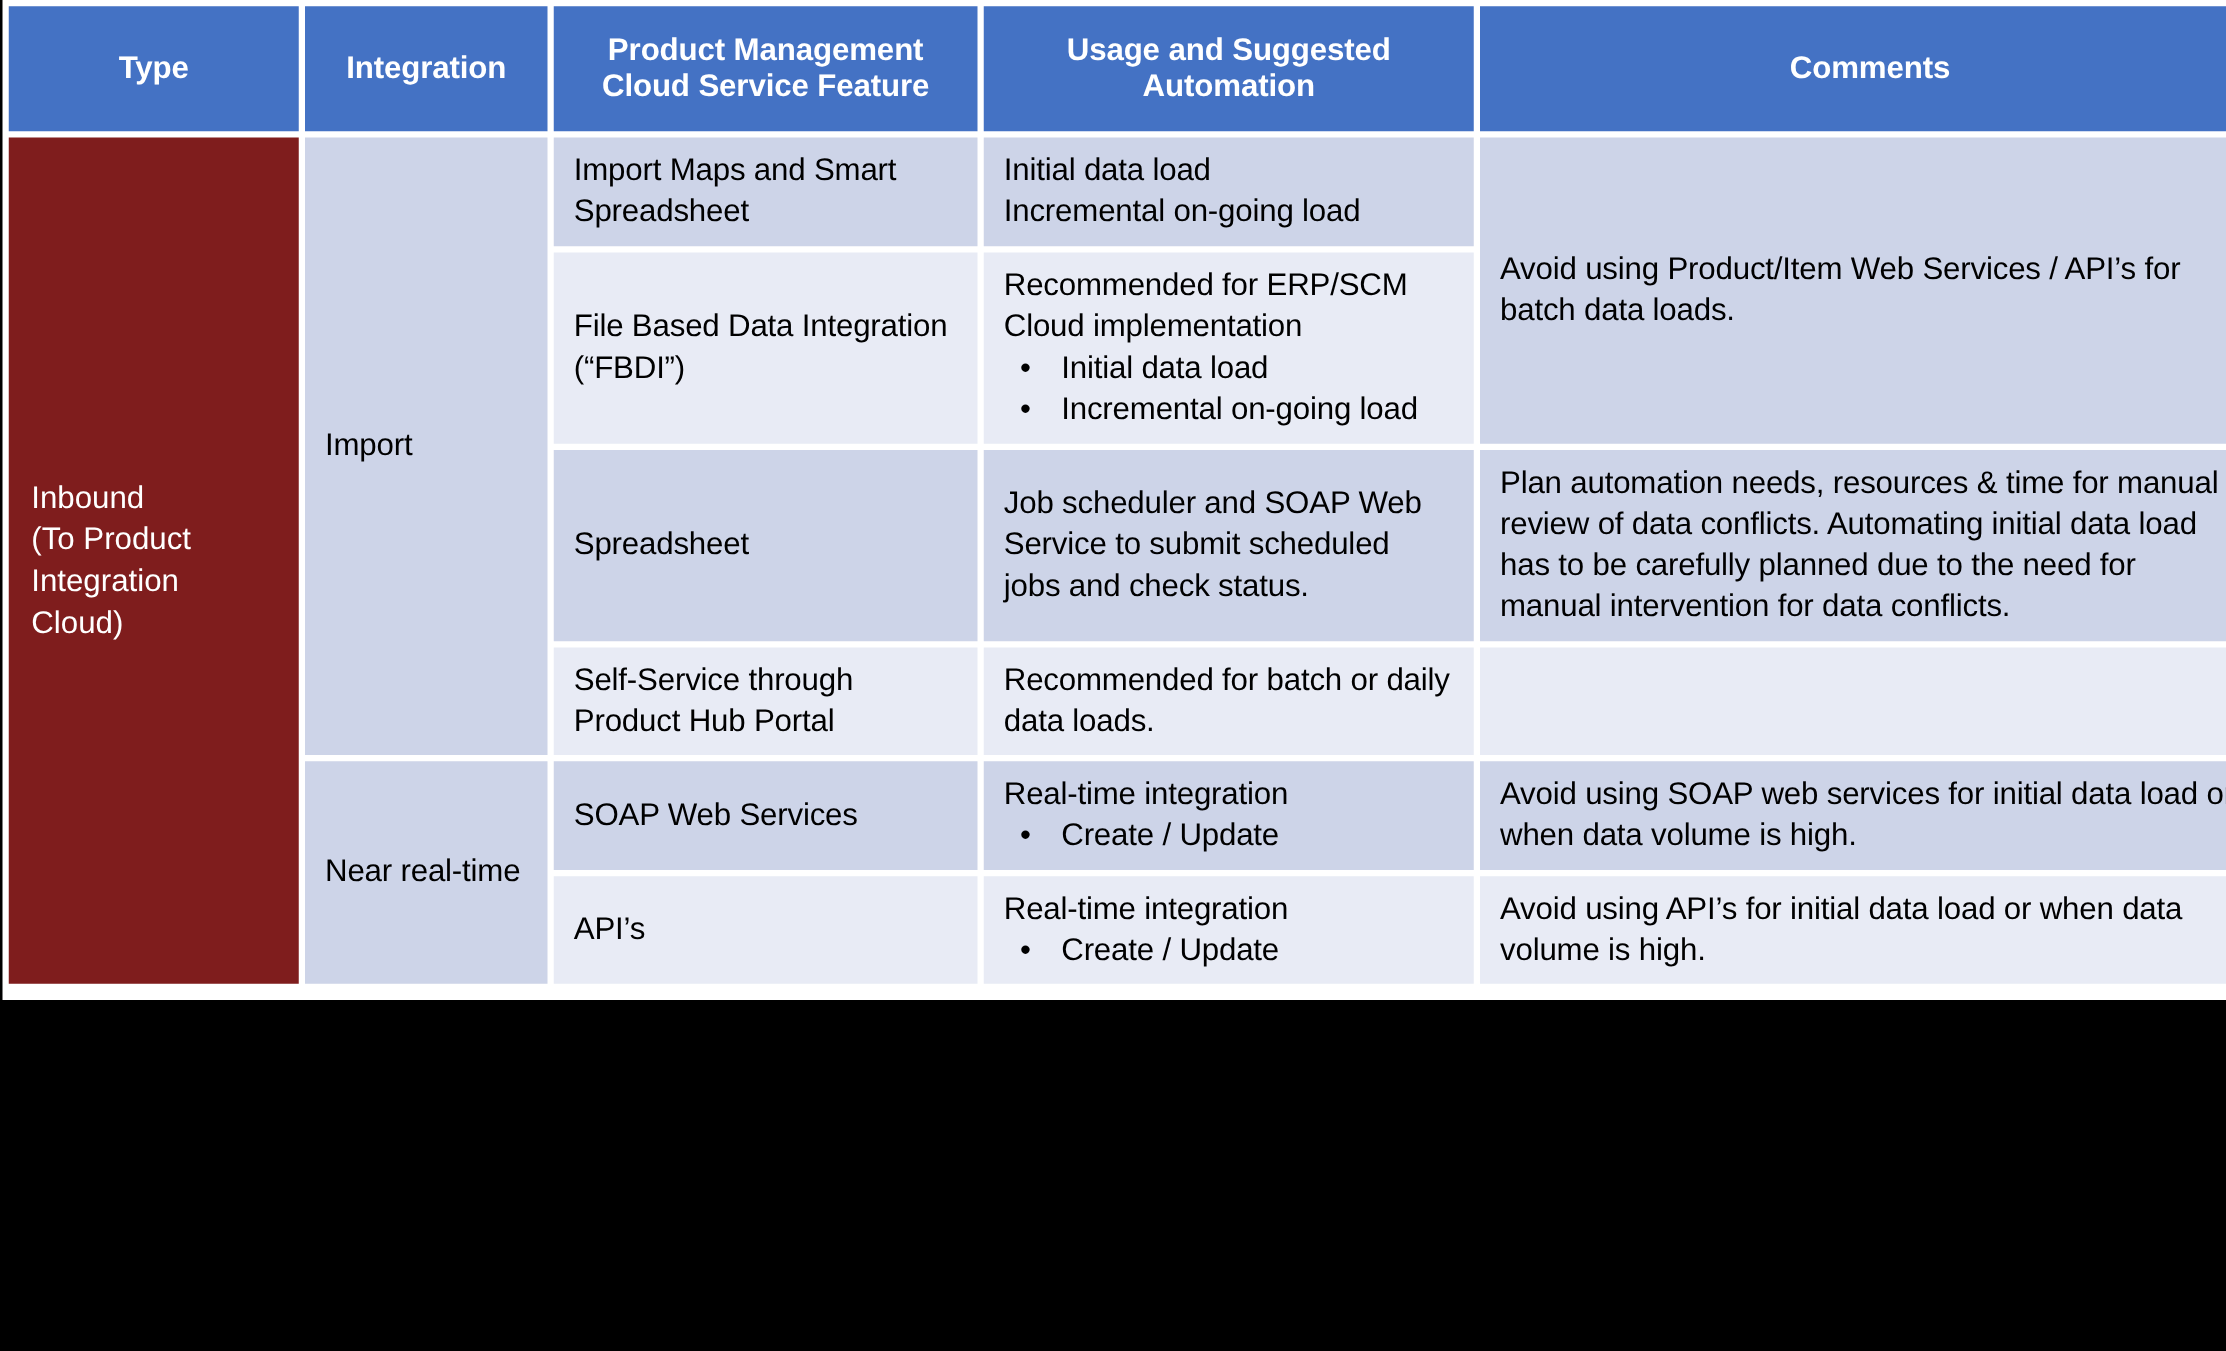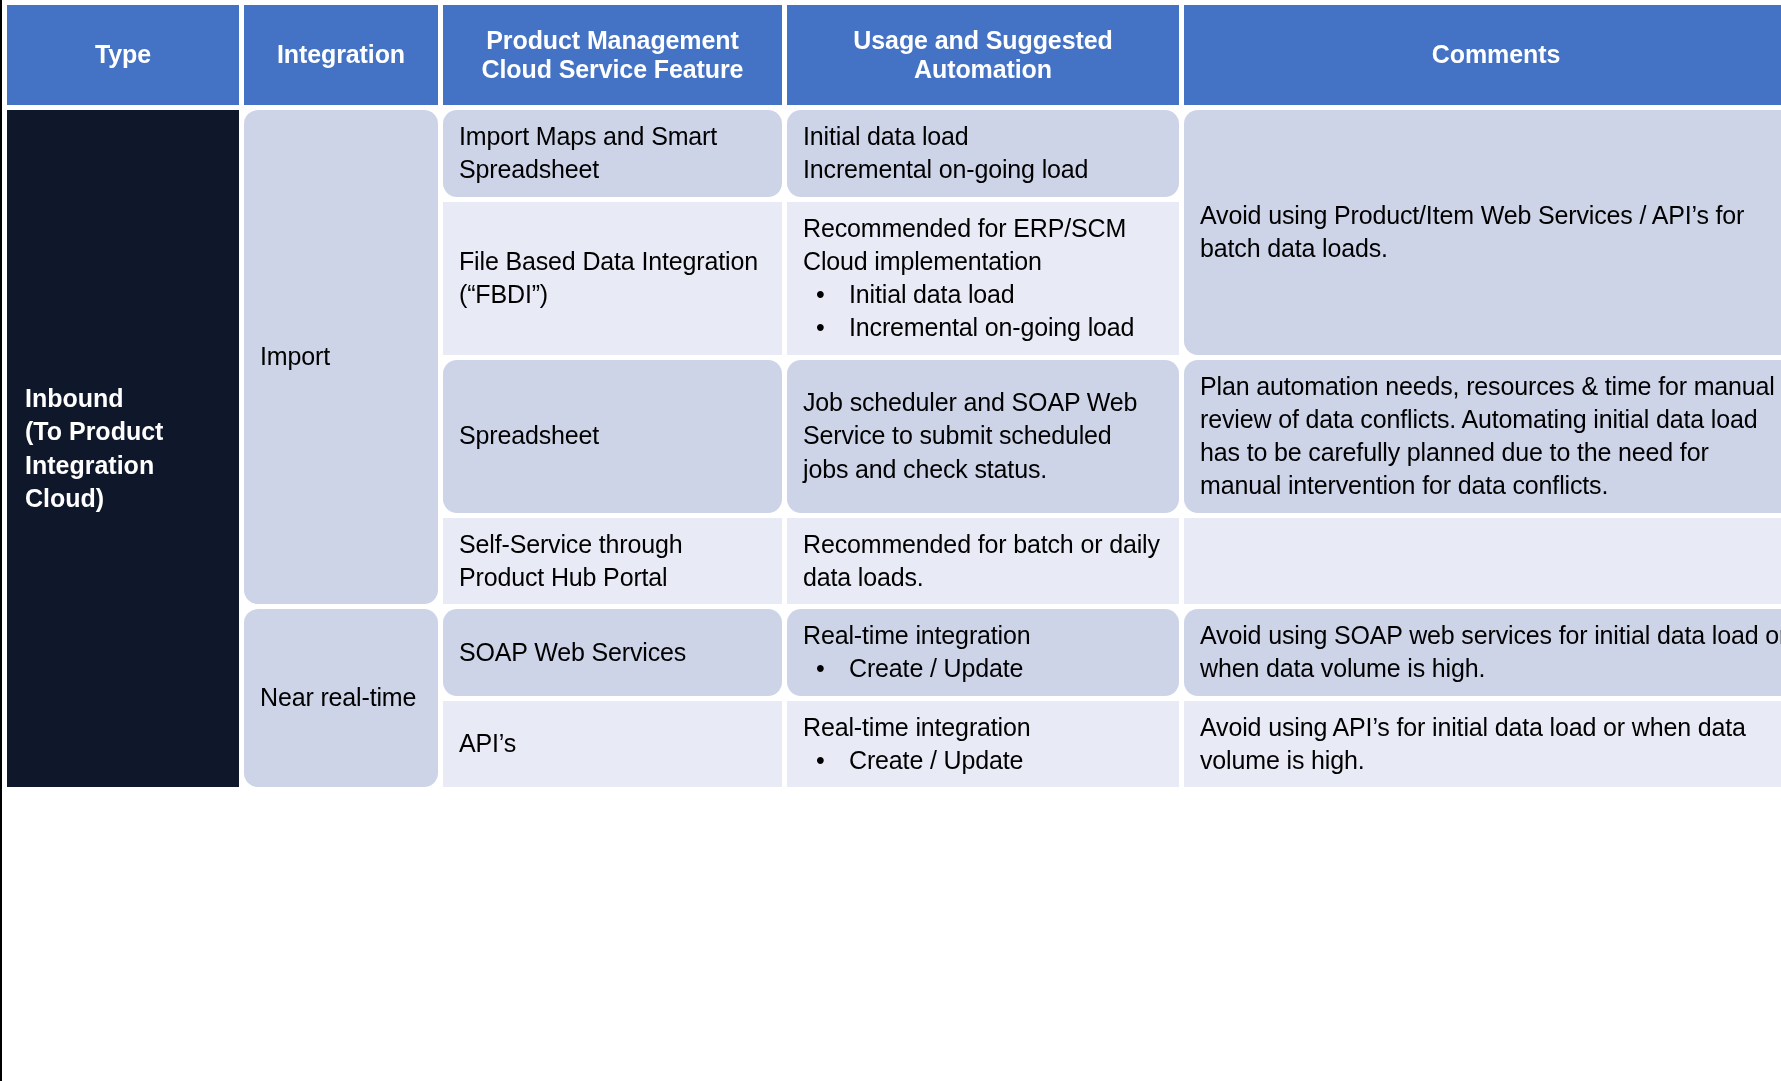--- a/index.html
+++ b/index.html
@@ -5,21 +5,21 @@
   * { box-sizing: border-box; }
   html, body {
     margin: 0; padding: 0;
     background: #000;
     width: 1781px; height: 1081px;
     overflow: hidden;
     font-family: "Liberation Sans", sans-serif;
   }
   #page {
     position: relative;
-    width: 1781px; height: 1081px;
+    width: 1781px; height: 800px;
     background: #ffffff;
     border-left: 2px solid #000000;
   }
 
   table.matrix {
     border-collapse: separate;
     border-spacing: 5px 5px;
     width: 1781px;
     table-layout: fixed;
     margin: 0;
@@ -47,27 +47,27 @@
 
   td.cell {
     font-size: 25px;
     color: #000000;
     vertical-align: middle;
     padding: 10px 16px;
     line-height: 1.33;
     letter-spacing: -0.15px;
   }
 
-  td.shade-dark  { background: #CDD4E8; border-radius: 14px; }
+  td.shade-dark  { background: #CDD4E8; }
   td.shade-light { background: #E8EBF5; }
 
   td.typecell {
-    background: #0f172a;
+    background: #7f1d1d;
     color: #ffffff;
-    font-weight: bold;
+    font-weight: normal;
     font-size: 25px;
     vertical-align: middle;
     text-align: left;
     padding: 10px 18px;
     line-height: 1.33;
   }
 
   ul.bullets {
     margin: 0;
     padding: 0 0 0 46px;

